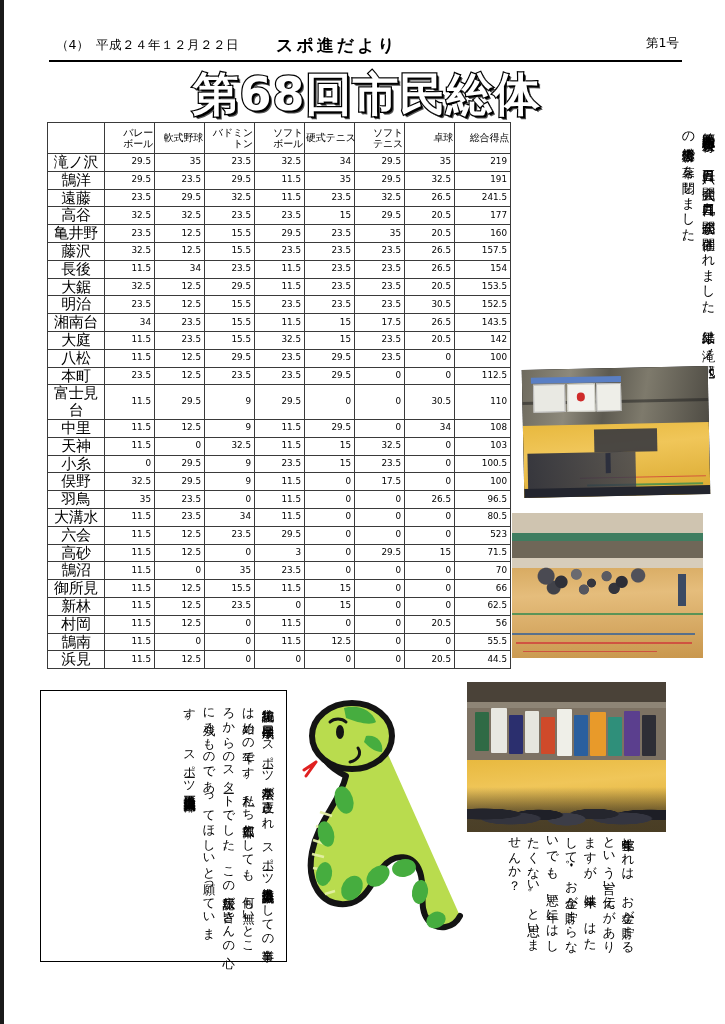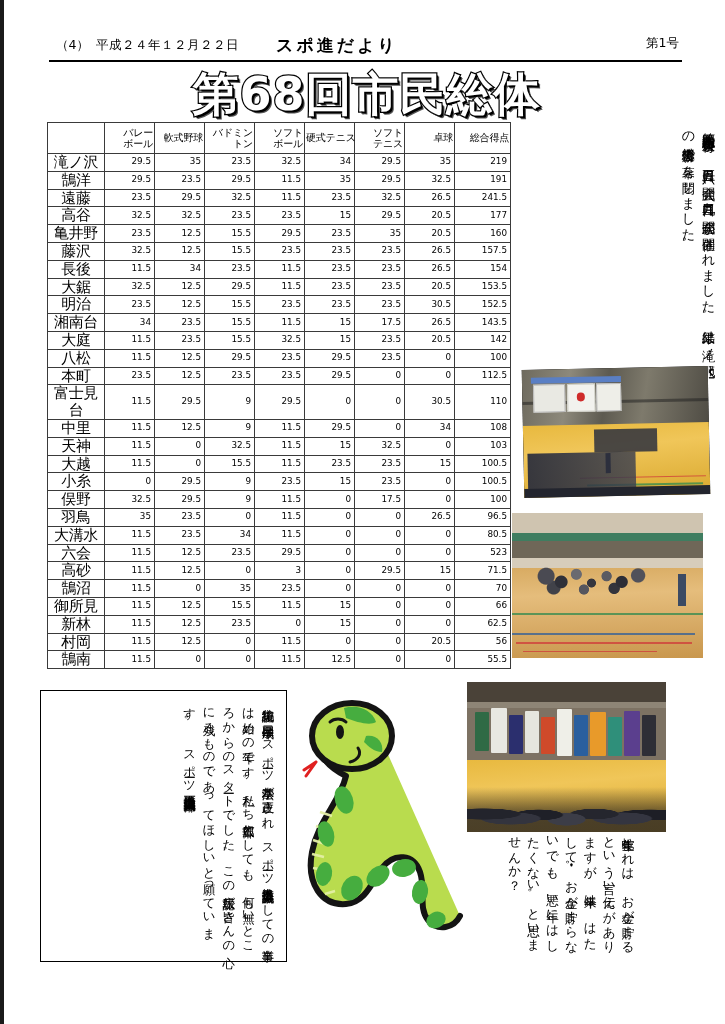--- a/index.html
+++ b/index.html
@@ -453,31 +453,20 @@
             <td class="num">11.5</td>
             <td class="num">0</td>
             <td class="num">32.5</td>
             <td class="num">11.5</td>
             <td class="num">15</td>
             <td class="num">32.5</td>
             <td class="num">0</td>
             <td class="num">103</td>
           </tr>
           <tr>
-            <td class="name">大越</td>
-            <td class="num">11.5</td>
-            <td class="num">0</td>
-            <td class="num">15.5</td>
-            <td class="num">11.5</td>
-            <td class="num">23.5</td>
-            <td class="num">23.5</td>
-            <td class="num">15</td>
-            <td class="num">100.5</td>
-          </tr>
-          <tr>
             <td class="name">小糸</td>
             <td class="num">0</td>
             <td class="num">29.5</td>
             <td class="num">9</td>
             <td class="num">23.5</td>
             <td class="num">15</td>
             <td class="num">23.5</td>
             <td class="num">0</td>
             <td class="num">100.5</td>
           </tr>
@@ -583,20 +572,31 @@
           <tr>
             <td class="name">鵠南</td>
             <td class="num">11.5</td>
             <td class="num">0</td>
             <td class="num">0</td>
             <td class="num">11.5</td>
             <td class="num">12.5</td>
             <td class="num">0</td>
             <td class="num">0</td>
             <td class="num">55.5</td>
+          </tr>
+          <tr>
+            <td class="name">浜見</td>
+            <td class="num">11.5</td>
+            <td class="num">12.5</td>
+            <td class="num">0</td>
+            <td class="num">0</td>
+            <td class="num">0</td>
+            <td class="num">0</td>
+            <td class="num">20.5</td>
+            <td class="num">44.5</td>
           </tr>
         </tbody>
     </table>
   </div>
 
   <div class="vtext intro-block">第六八回市民総合体育大会が、五月六日に開会式、九月二日に閉会式が開催されました。結果は滝ノ沢地区の総合優勝で幕を閉じました。</div>
 
   <div class="photo photo1">
     <div class="ph-sky" style="background:#3d3a33;"></div>
     <div class="gym-roof"></div>

